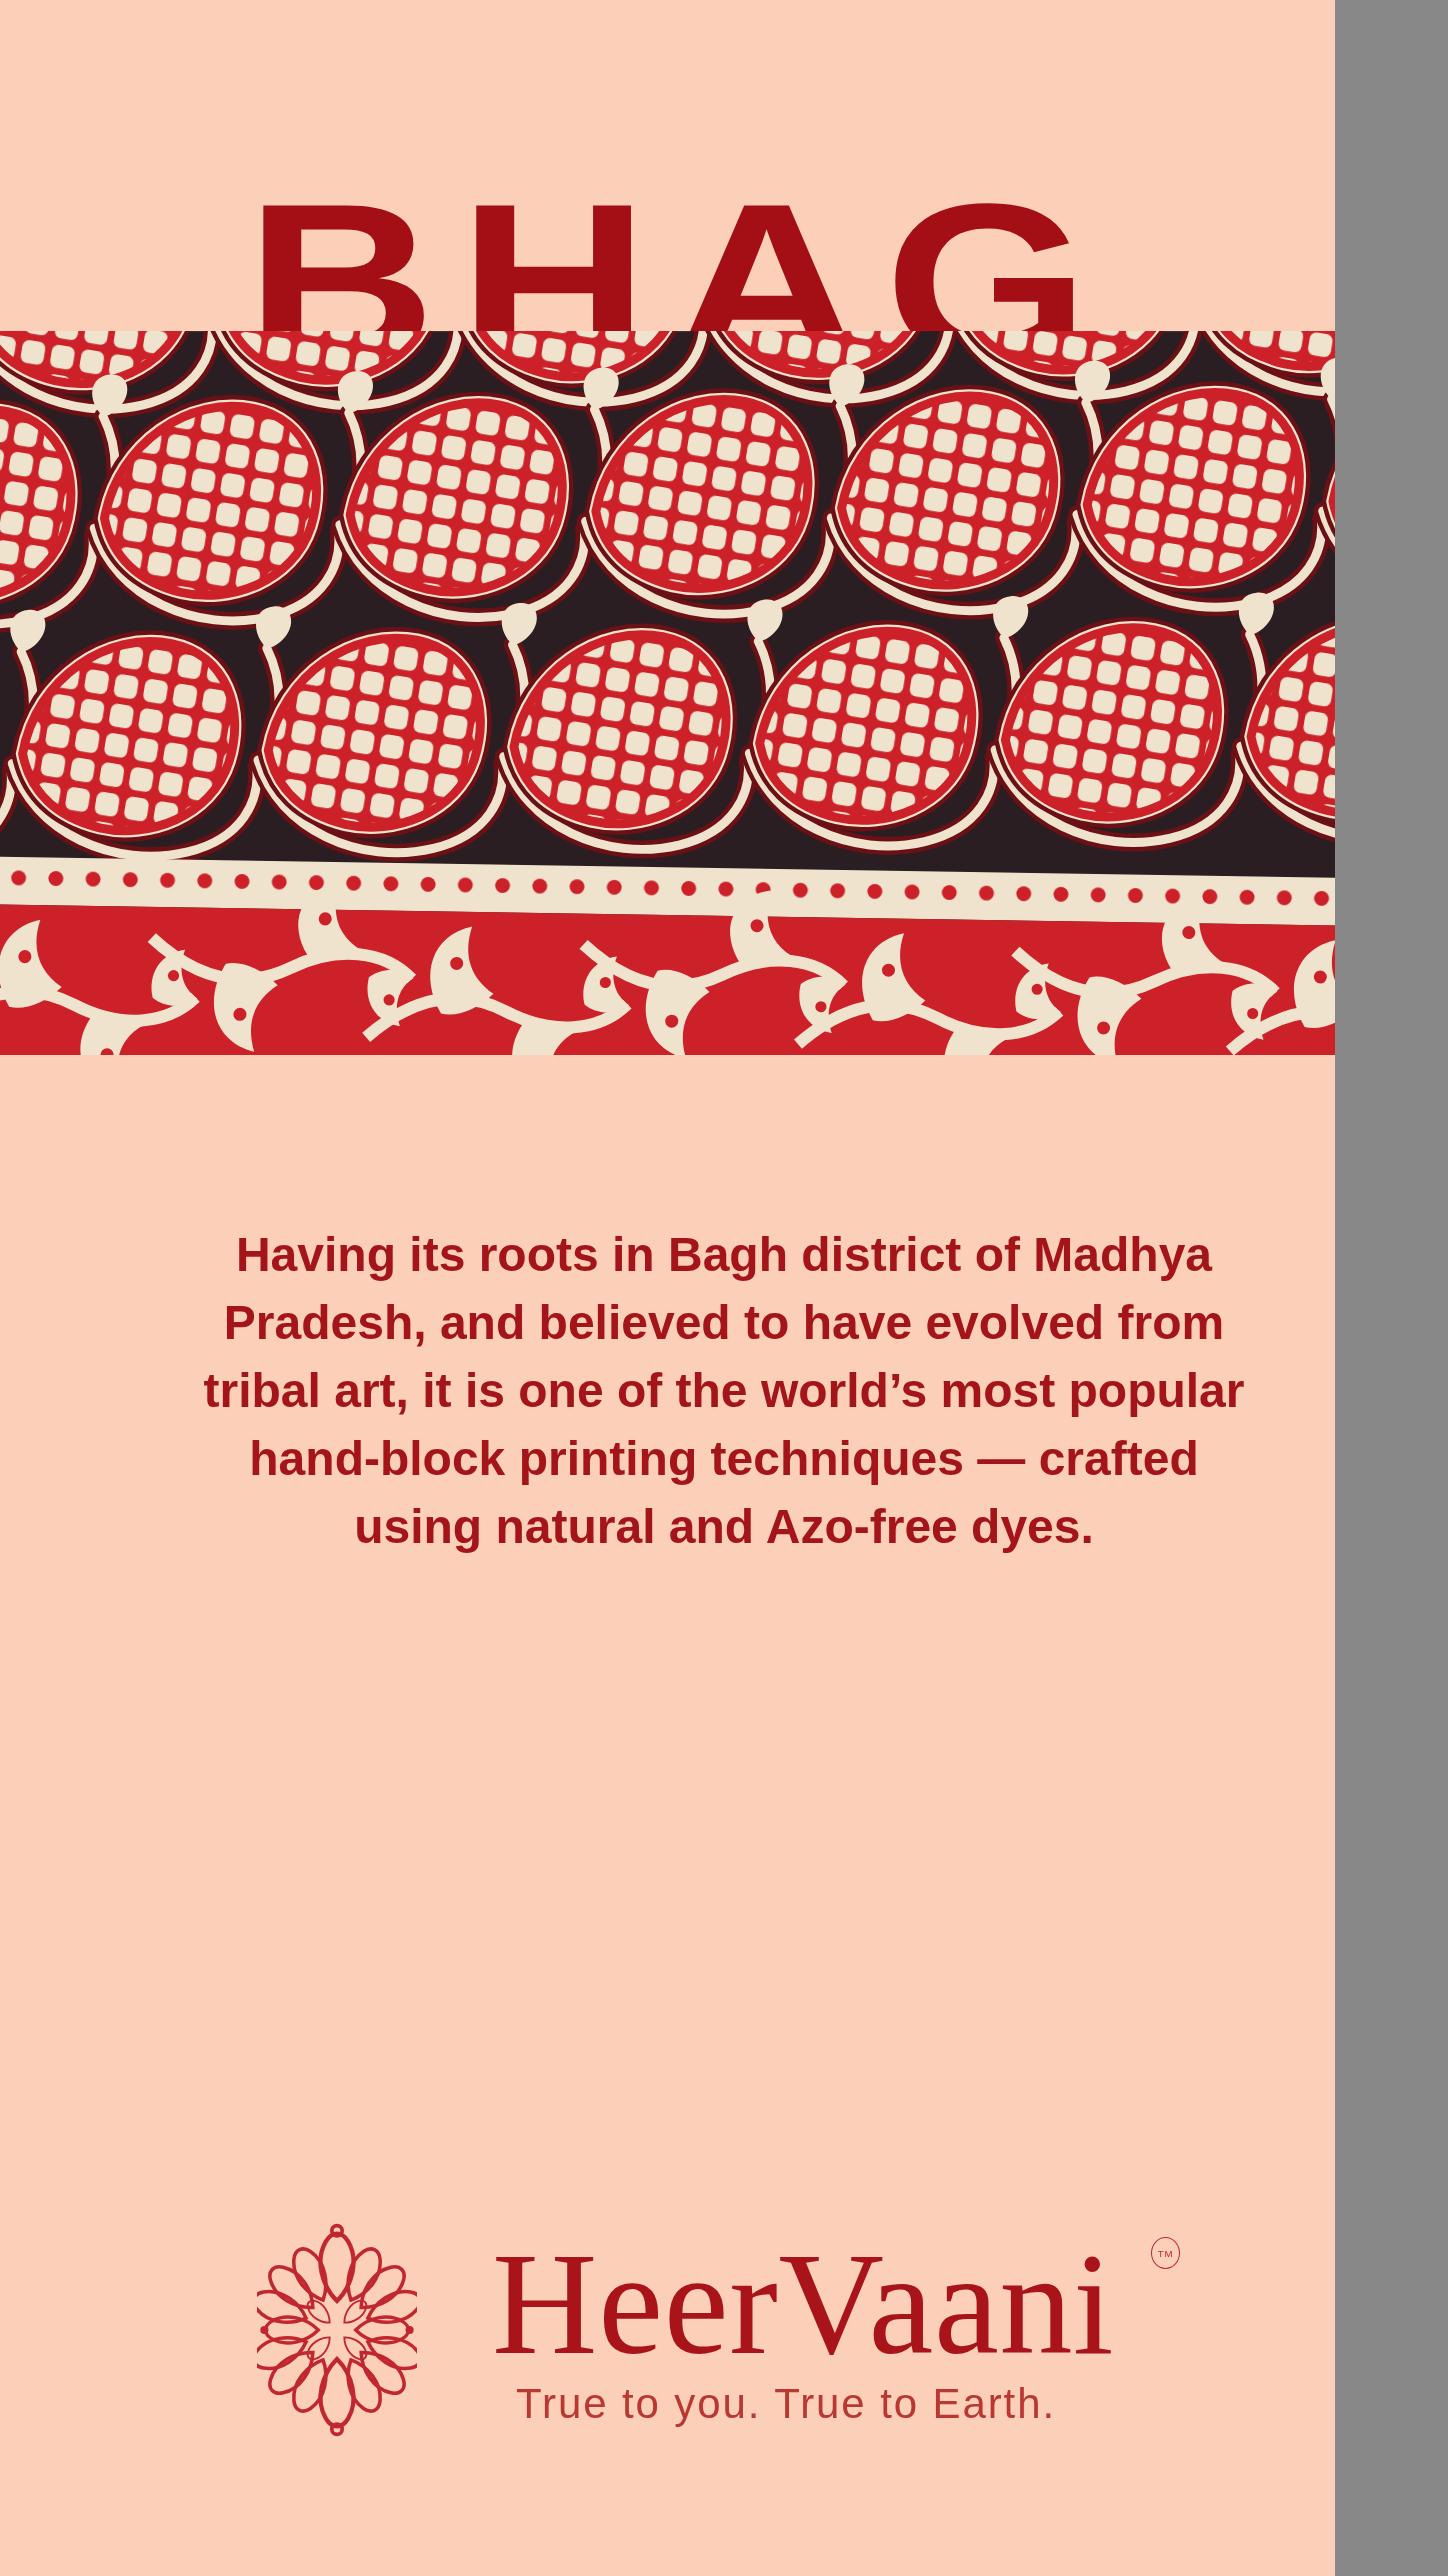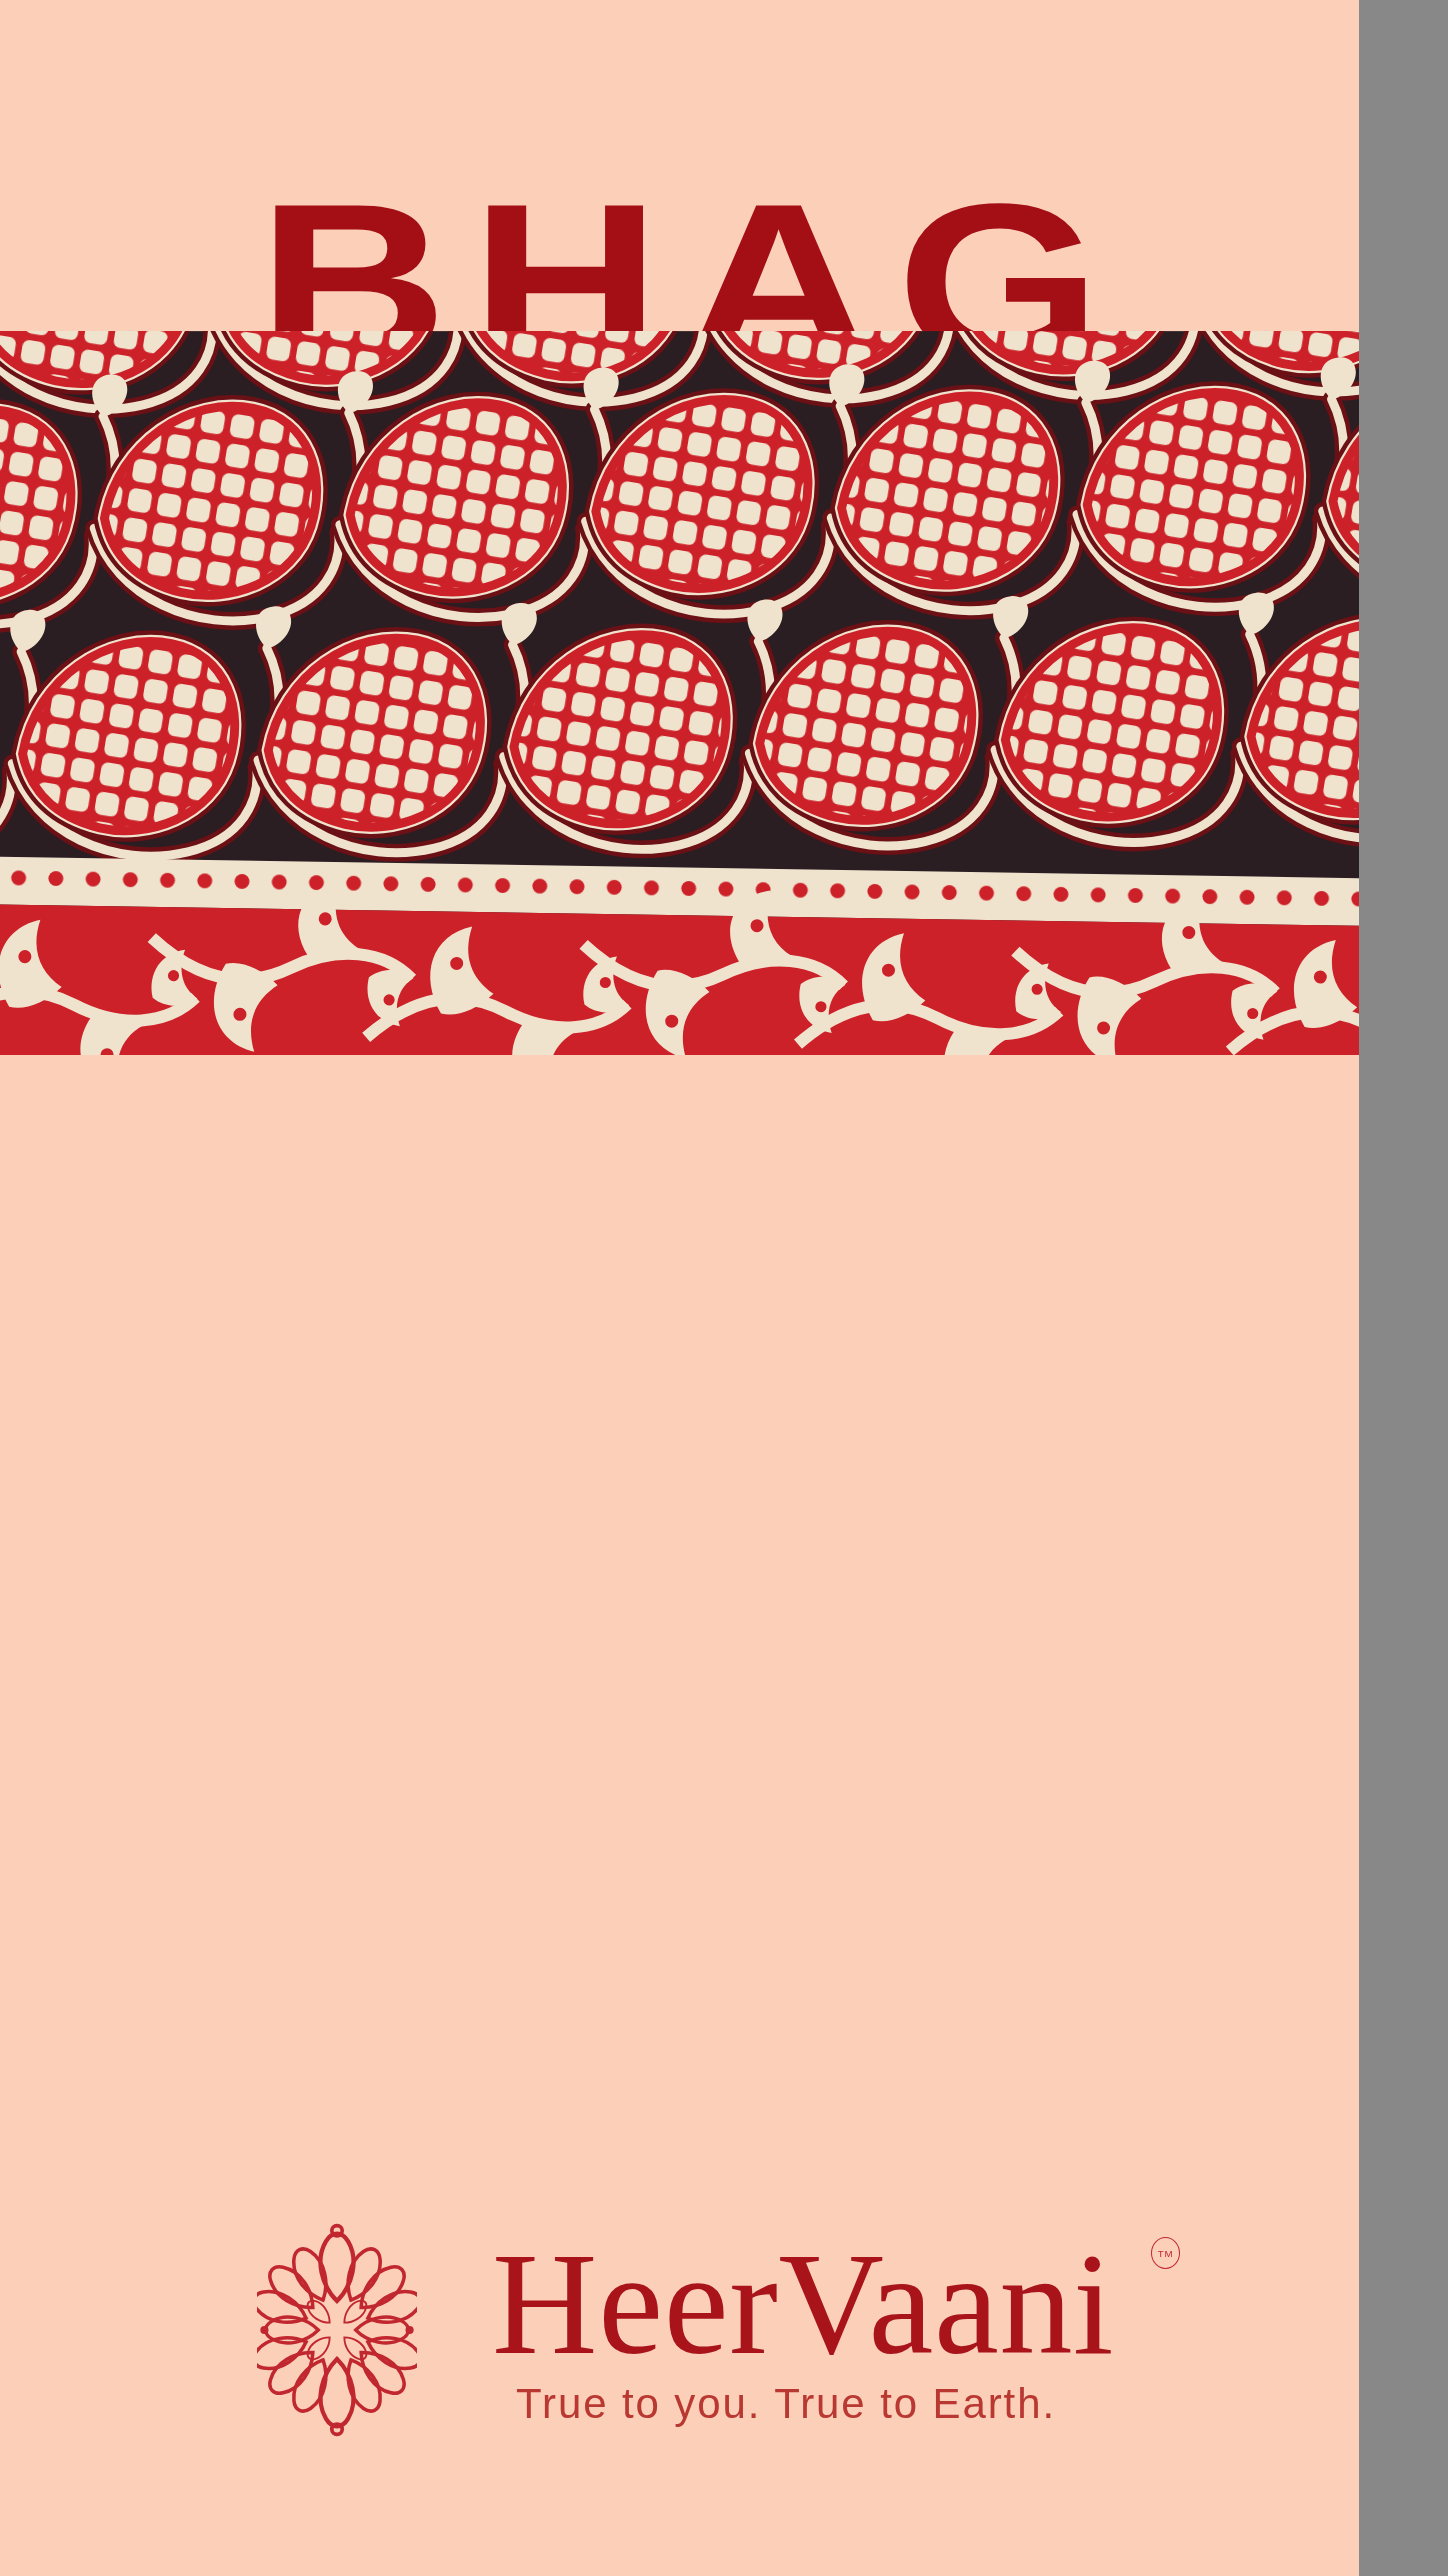--- a/index.html
+++ b/index.html
@@ -6,21 +6,20 @@
     --page-bg:#fccfb9; --title-red:#a30f15; --body-red:#a4151a;
     --brand-red:#a9141b; --tagline-red:#b93832; --mandala-red:#c1272f;
     --fabric-dark:#2a1e23; --fabric-red:#cd2129; --fabric-cream:#f0e3ce;
   }
   html,body{margin:0;padding:0;}
   body{background:#888;}
   .page{
     position:relative; width:1335px; height:2576px; overflow:hidden;
     background:var(--page-bg);
     font-family:"Liberation Sans", sans-serif;
-    padding-left:24px;
   }
   .title{
     position:absolute; top:21px; left:0; width:100%;
     text-align:center; white-space:nowrap;
     font-size:223px; font-weight:bold; line-height:1;
     letter-spacing:19.4px; text-indent:19.4px;
     color:var(--title-red);
     transform:scaleX(1.18); transform-origin:50% 50%;
   }
   .fabric{ position:absolute; top:331px; left:0; width:1449px; height:724px; display:block; }
@@ -123,20 +122,25 @@
       <use href="#sprig" transform="translate(90,872) scale(1.25)"></use>
       <use href="#sprig" transform="translate(380,880) scale(1.25,-1.25)"></use>
       <use href="#sprig" transform="translate(670,872) scale(1.25)"></use>
       <use href="#sprig" transform="translate(960,880) scale(1.25,-1.25)"></use>
       <use href="#sprig" transform="translate(1250,872) scale(1.25)"></use>
       <use href="#sprig" transform="translate(1540,880) scale(1.25,-1.25)"></use>
       <use href="#sprig" transform="translate(1830,872) scale(1.25)"></use>
     </g>
   </svg>
 
+  <p class="para para1">Having its roots in Bagh district of Madhya
+Pradesh, and believed to have evolved from
+tribal art, it is one of the world’s most popular
+hand-block printing techniques — crafted
+using natural and Azo-free dyes.</p>
 
 
   <div>
     <svg class="mandala" width="160" height="216" viewBox="-108 -145 216 290" aria-hidden="true">
       <defs>
         <path id="pet" d="M0,-28 C18,-46 26,-76 13,-98 C6,-110 -6,-110 -13,-98 C-26,-76 -18,-46 0,-28 Z"></path>
       </defs>
       <g stroke-width="5">
         <use href="#pet" transform="scale(1.15) translate(0,-6)"></use>
         <use href="#pet" transform="rotate(180) scale(1.15) translate(0,-6)"></use>

